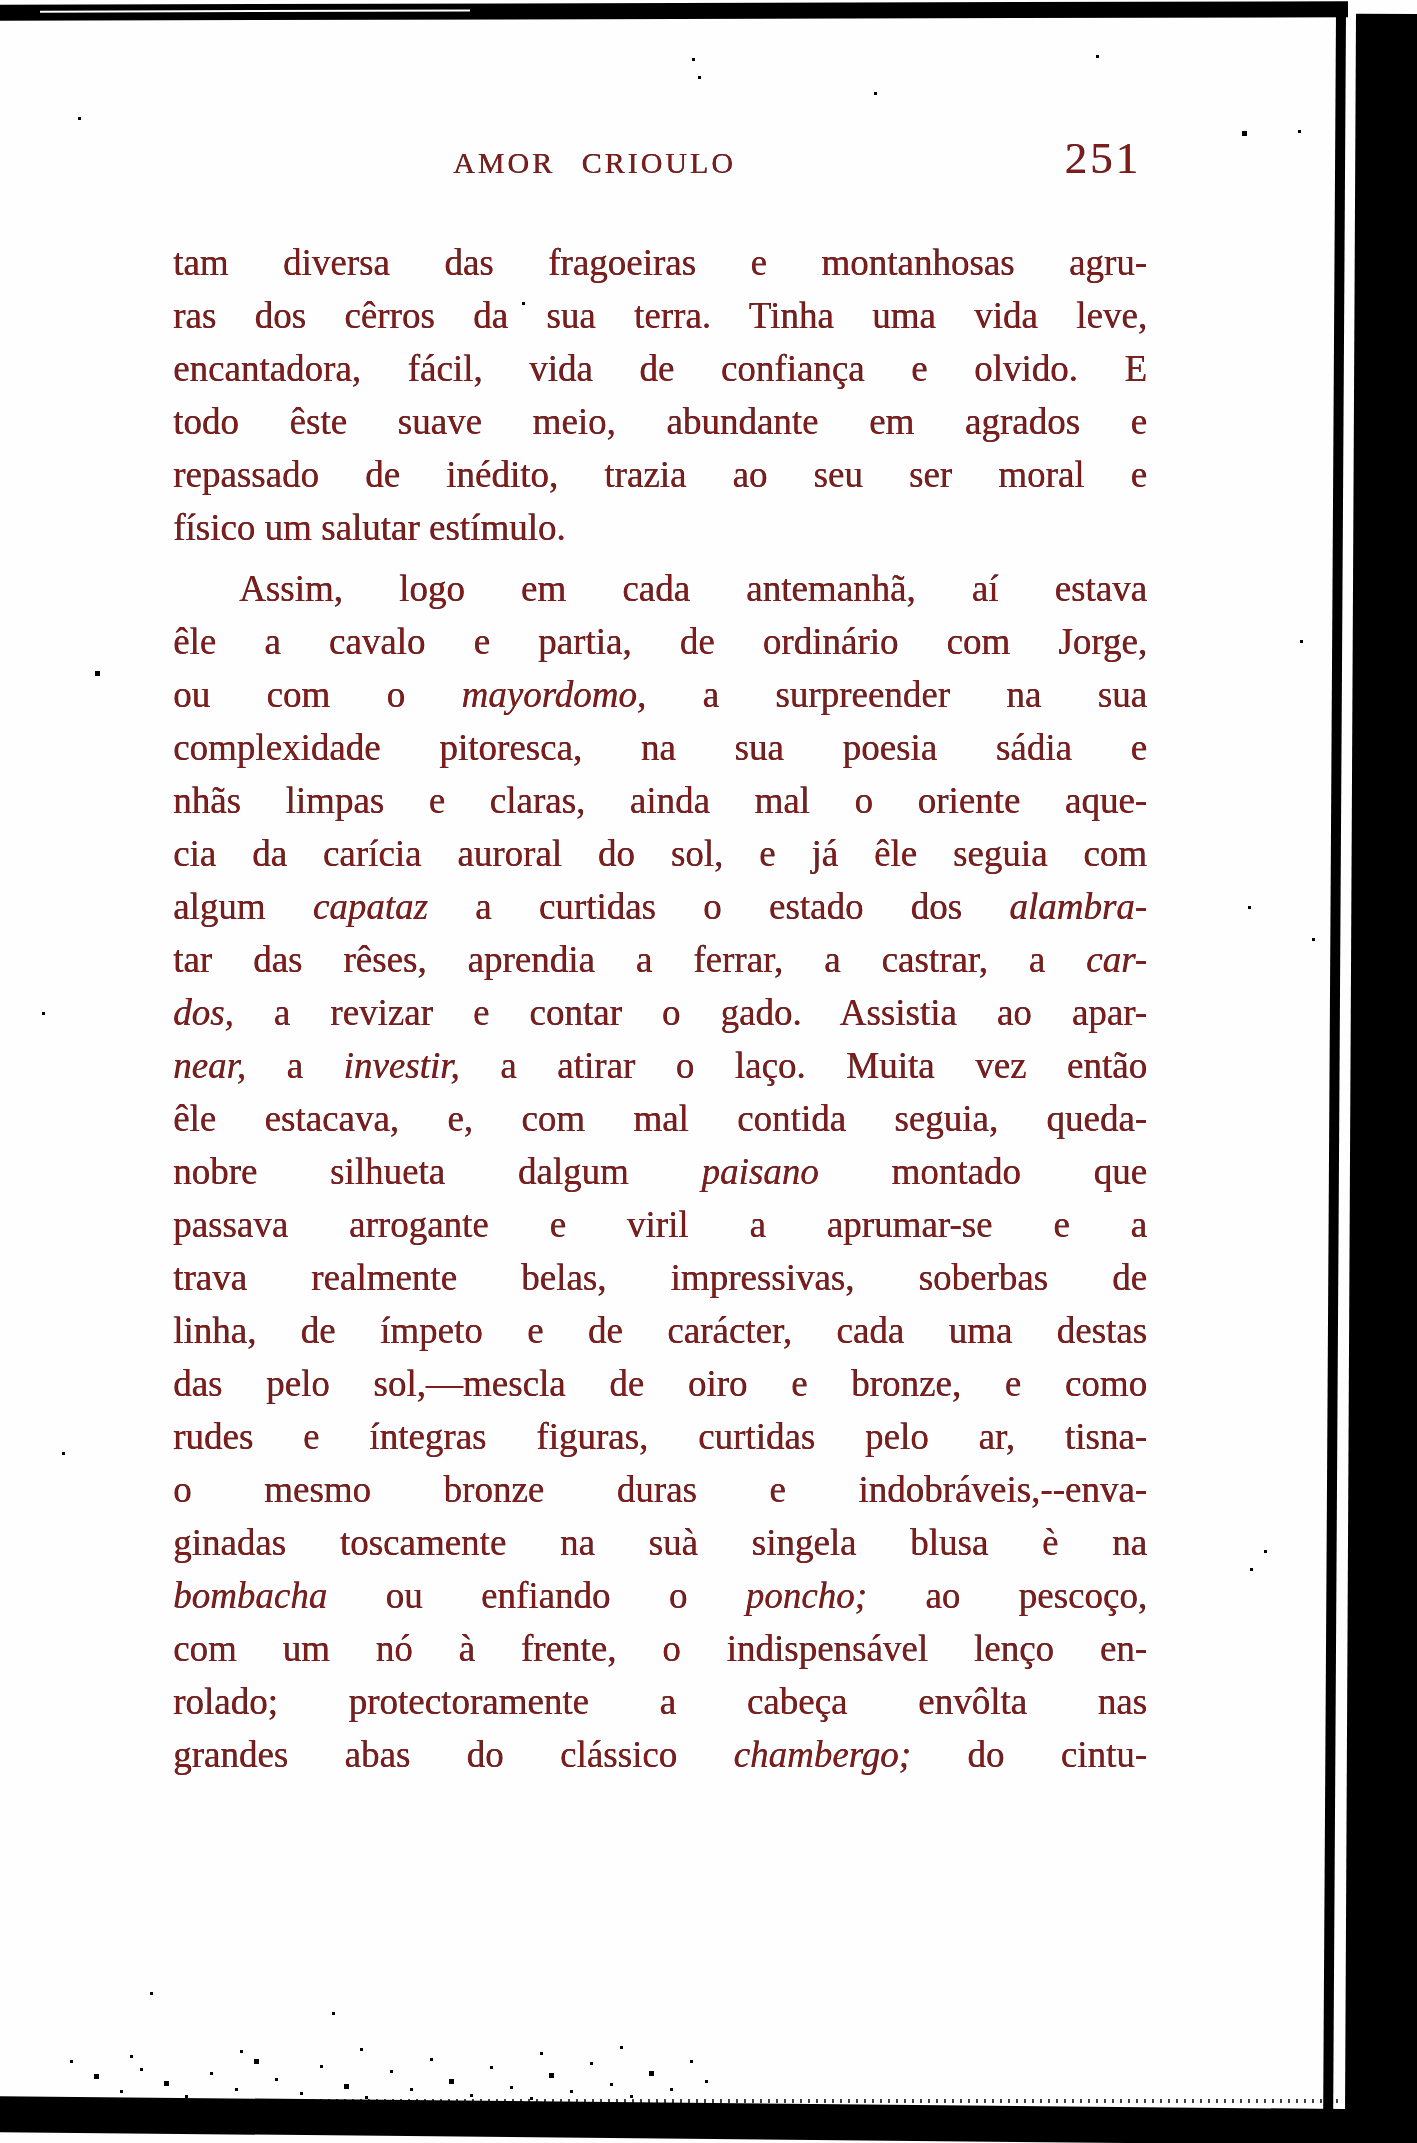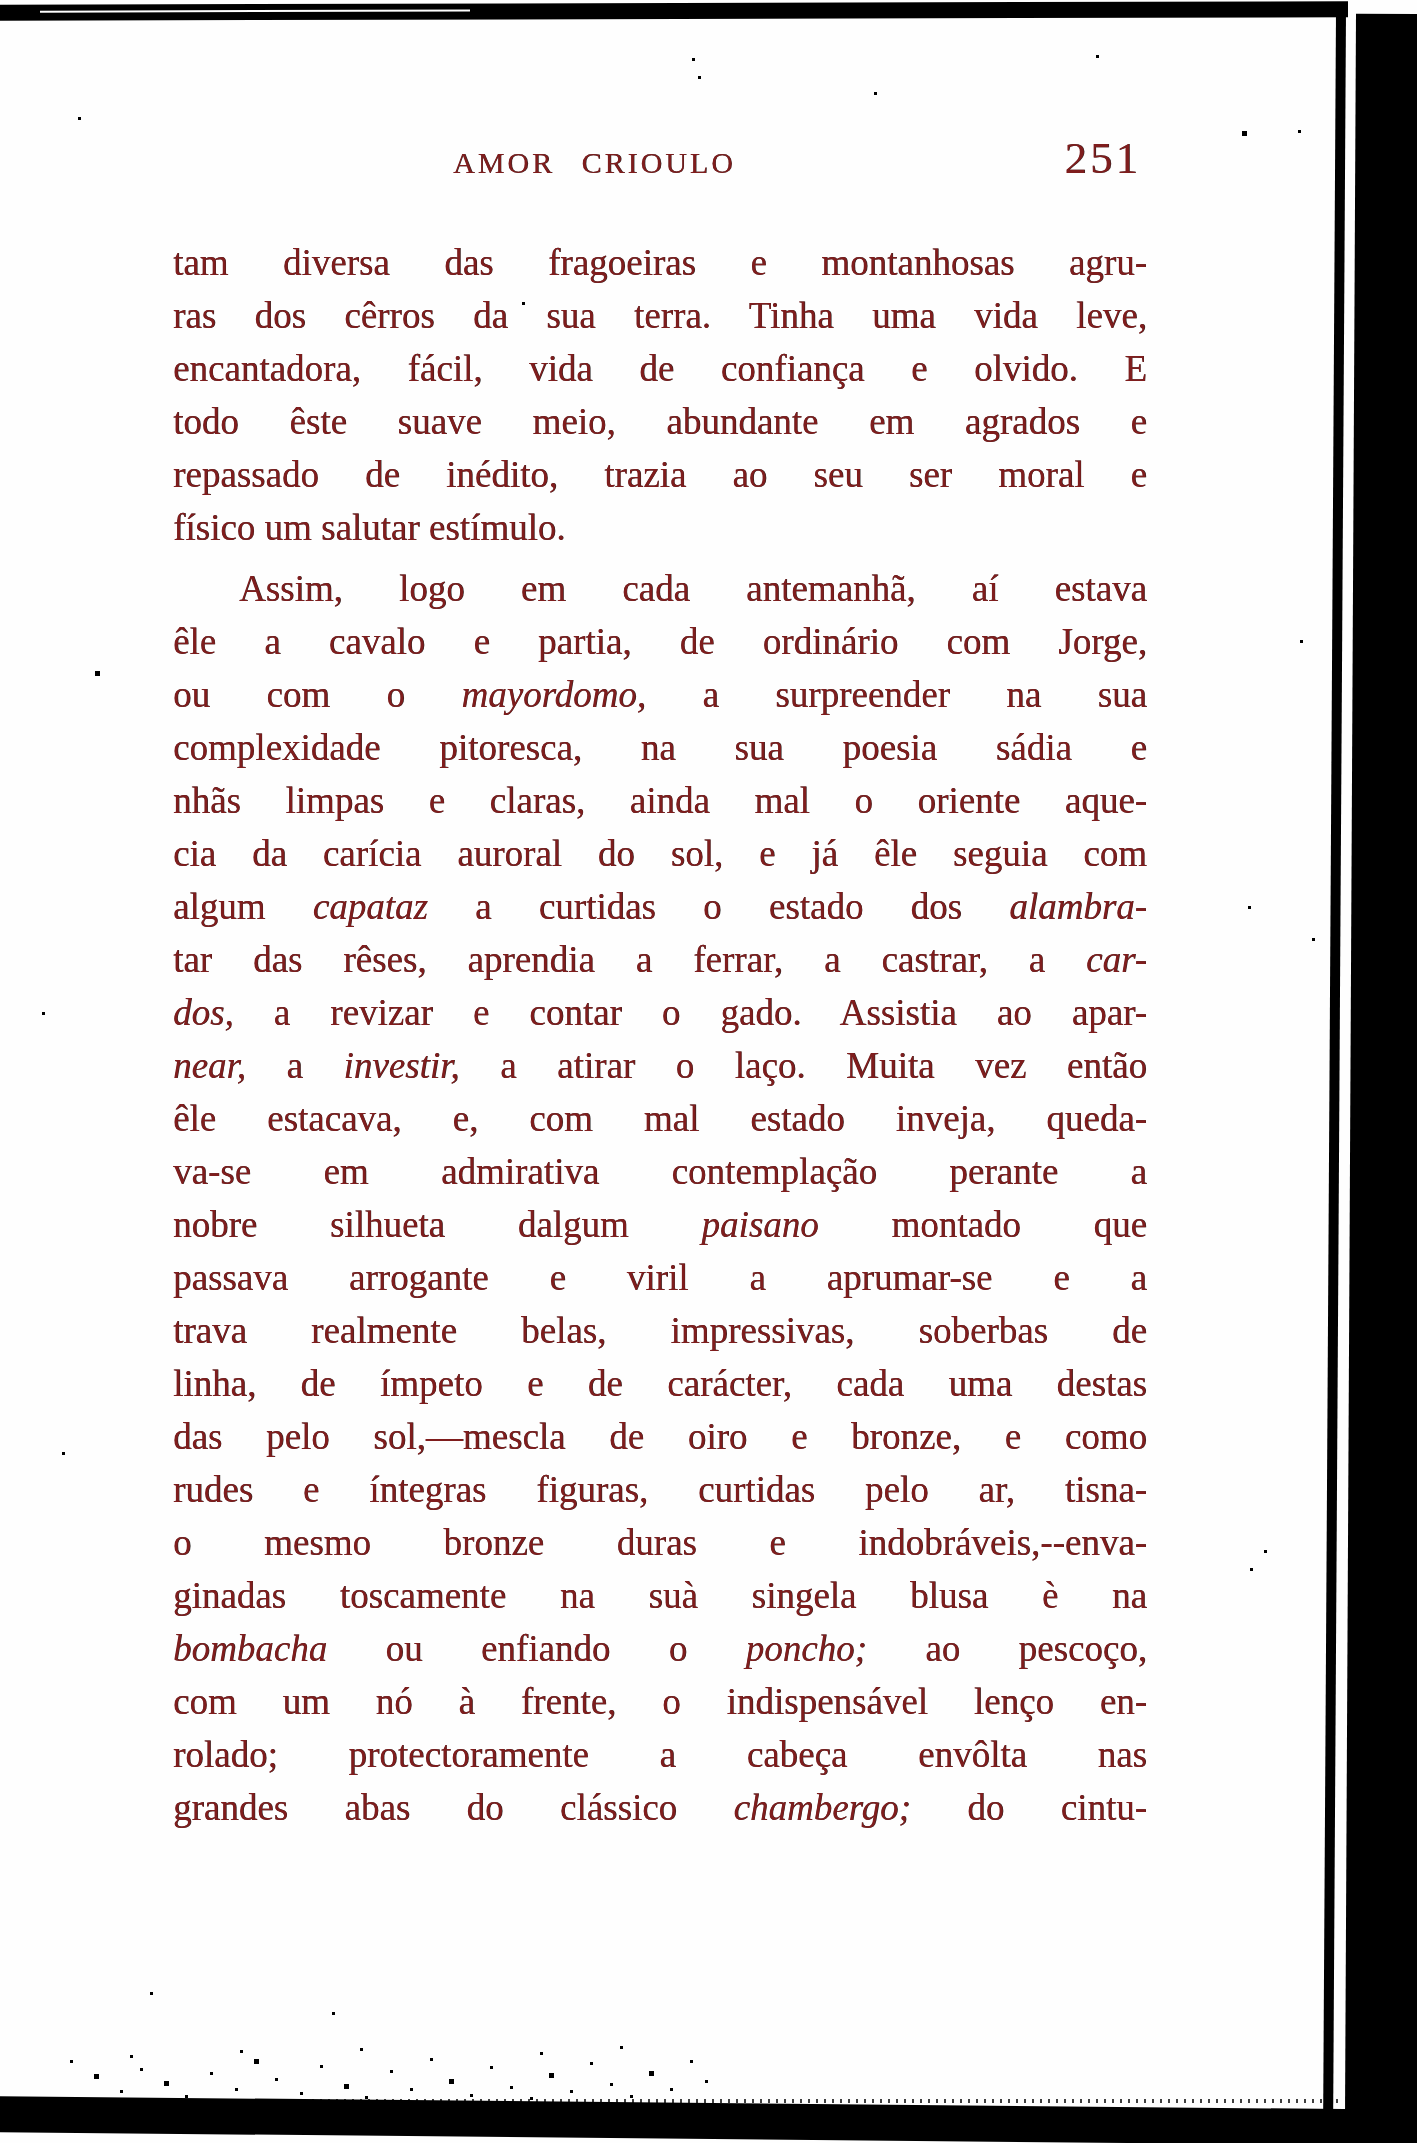--- a/index.html
+++ b/index.html
@@ -142,22 +142,21 @@
         <div class="line indent"><span>Assim, logo em cada antemanhã, aí estava</span></div>
         <div class="line"><span>êle a cavalo e partia, de ordinário com Jorge,</span></div>
         <div class="line"><span>ou com o </span><span class="it">mayordomo,</span><span> a surpreender na sua</span></div>
         <div class="line"><span>complexidade pitoresca, na sua poesia sádia e</span></div>
         <div class="line"><span>nhãs limpas e claras, ainda mal o oriente aque-</span></div>
         <div class="line"><span>cia da carícia auroral do sol, e já êle seguia com</span></div>
         <div class="line"><span>algum </span><span class="it">capataz</span><span> a curtidas o estado dos </span><span class="it">alambra-</span></div>
         <div class="line"><span>tar das rêses, aprendia a ferrar, a castrar, a </span><span class="it">car-</span></div>
         <div class="line"><span class="it">dos,</span><span> a revizar e contar o gado. Assistia ao apar-</span></div>
         <div class="line"><span class="it">near,</span><span> a </span><span class="it">investir,</span><span> a atirar o laço. Muita vez então</span></div>
-        <div class="line"><span>êle estacava, e, com mal estado inveja, queda-</span></div>
-        <div class="line"><span>va-se em admirativa contemplação perante a</span></div>
+        <div class="line"><span>êle estacava, e, com mal contida seguia, queda-</span></div>
         <div class="line"><span>nobre silhueta dalgum </span><span class="it">paisano</span><span> montado que</span></div>
         <div class="line"><span>passava arrogante e viril a aprumar-se e a</span></div>
         <div class="line"><span>trava realmente belas, impressivas, soberbas de</span></div>
         <div class="line"><span>linha, de ímpeto e de carácter, cada uma destas</span></div>
         <div class="line"><span>das pelo sol,—mescla de oiro e bronze, e como</span></div>
         <div class="line"><span>rudes e íntegras figuras, curtidas pelo ar, tisna-</span></div>
         <div class="line"><span>o mesmo bronze duras e indobráveis,--enva-</span></div>
         <div class="line"><span>ginadas toscamente na suà singela blusa è na</span></div>
         <div class="line"><span class="it">bombacha</span><span> ou enfiando o </span><span class="it">poncho;</span><span> ao pescoço,</span></div>
         <div class="line"><span>com um nó à frente, o indispensável lenço en-</span></div>

